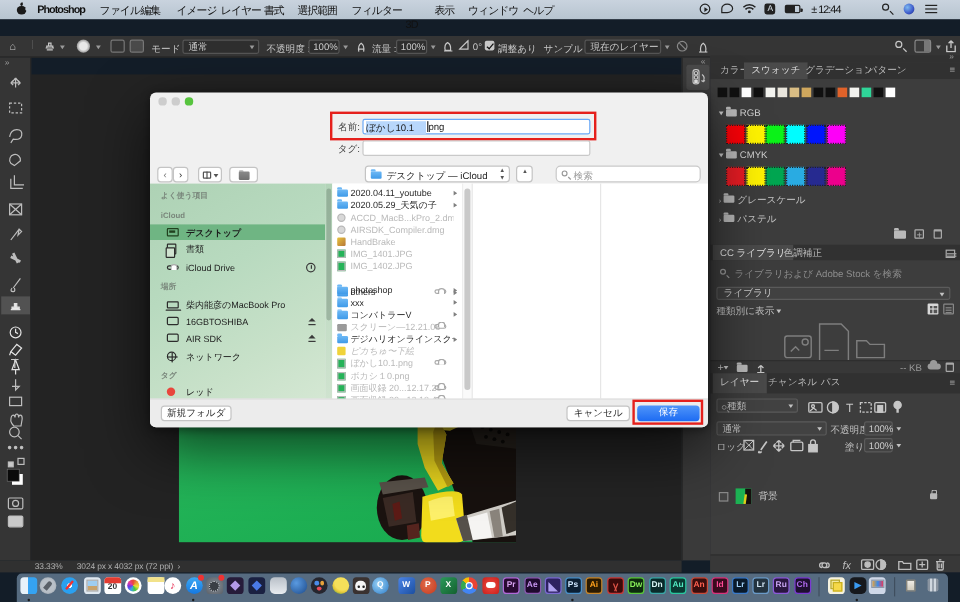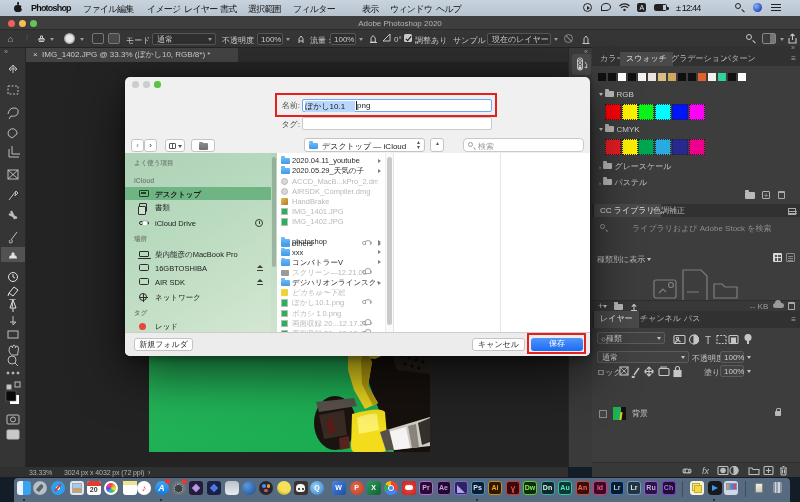--- a/index.html
+++ b/index.html
@@ -109,26 +109,20 @@
       </span>
     <span style="left:676px;">± 12:44</span>
     <span style="left:735px;top:3px;width:6px;height:6px;border:1.4px solid #222;border-radius:50%;">
         <span style="position:absolute;left:5px;top:5.5px;width:3.5px;height:1.4px;background:#222;transform:rotate(45deg);"></span>
       </span>
     <span style="left:753px;top:2.5px;width:9px;height:9px;border-radius:50%;background:radial-gradient(circle at 35% 35%,#7db9f0,#3c58c9 60%,#1b2a78);"></span>
     <span style="left:771px;top:4px;width:10px;height:7px;border-top:1.4px solid #222;border-bottom:1.4px solid #222;">
         <span style="position:absolute;left:0;top:1.6px;width:10px;height:1.4px;background:#222;"></span>
       </span>
   </div>
-  <div id="tbar" class="abs">
-    <div class="tl" style="left:8px;background:#f0605a;"></div>
-    <div class="tl" style="left:19px;background:#f5bf4f;"></div>
-    <div class="tl" style="left:30px;background:#62c554;"></div>
-    <div class="tt">Adobe Photoshop 2020</div>
-  </div>
   <div id="obar" class="abs">
     <span class="it" style="left:8px;top:4px;font-size:9px;">⌂</span>
     <span class="it" style="left:26px;top:2px;color:#555;">|</span>
     <span class="it" style="left:36px;top:4px;width:11px;height:10px;"><svg width="11" height="10" viewBox="0 0 11 10">
           <path d="M2 6 h7 M3 6 v-1.5 h5 v1.5 M4.5 4.5 v-2.5 h2 v2.5 M3 7.5 h5" stroke="#c8c8c8" fill="none" stroke-width="1"></path>
         </svg></span>
       <span class="it cdn" style="left:50px;top:8px;"></span>
     <span class="it" style="left:64px;top:3px;width:11px;height:11px;border-radius:50%;background:radial-gradient(circle,#e8e8e8 0 40%,#9a9a9a 70%,#3a3a3a);"></span>
       <span class="it cdn" style="left:80px;top:8px;"></span>
     <span class="it" style="left:92px;top:3px;width:12px;height:11px;border:1px solid #777;border-radius:2px;"></span>
@@ -166,23 +160,20 @@
         </svg></span>
     <span class="it" style="left:746px;top:4px;width:6px;height:6px;border:1.4px solid #c8c8c8;border-radius:50%;">
         <span style="position:absolute;left:5px;top:5.5px;width:3.5px;height:1.4px;background:#c8c8c8;transform:rotate(45deg);"></span>
       </span>
     <span class="it" style="left:762px;top:3px;width:14px;height:11px;border:1px solid #888;border-radius:2px;background:linear-gradient(90deg,#3a3a3a 0 60%,#777 60%);"></span>
       <span class="it cdn" style="left:780px;top:8px;"></span>
     <span class="it" style="left:788px;top:3px;width:9px;height:11px;"><svg width="9" height="11" viewBox="0 0 9 11">
           <path d="M1 5 v5 h7 v-5 M4.5 7 v-6 M4.5 1 l-2 2 M4.5 1 l2 2" stroke="#c8c8c8" fill="none" stroke-width="1.1"></path>
         </svg></span>
   </div>
-  <div id="tabbar" class="abs">
-      <div id="doctab">×&nbsp; IMG_1402.JPG @ 33.3% (ぼかし10, RGB/8*) *</div>
-    </div>
   <div id="canvas" class="abs">
       <div id="img"><svg width="281" height="112" viewBox="0 0 281 112">
 <defs>
             <linearGradient id="gg" x1="0" y1="0" x2="1" y2="1">
               <stop offset="0" stop-color="#28b85c"></stop>
               <stop offset="1" stop-color="#17a94e"></stop>
             </linearGradient>
           </defs>
 <rect width="281" height="112" fill="url(#gg)"></rect>
 <path d="M225,0 L281,0 L281,112 L245,112 L230,70 L218,38 L222,12 Z" fill="#17110e"></path>
@@ -338,21 +329,22 @@
     <div class="hdr" style="top:158px;height:13px;text-align:center;">
       <span class="tab act" style="left:2px;">CC ライブラリ</span>
       <span class="tab" style="left:55px;">色調補正</span>
       <span style="position:absolute;right:4px;top:4px;width:8px;height:7px;border:1px solid #aaa;">
           <span style="position:absolute;left:0;top:1.5px;width:8px;height:1px;background:#aaa;"></span>
           <span style="position:absolute;left:0;top:3.5px;width:8px;height:1px;background:#aaa;"></span>
         </span>
     </div>
     <div class="abs" style="left:0;top:171px;width:208px;height:94px;background:#3d3d3d;"></div>
     <div class="abs" style="left:8px;top:176px;"><span class="mag"></span></div>
-    <div class="abs" style="left:20px;top:177px;color:#8d8d8d;white-space:nowrap;margin-left:20px;">ライブラリおよび Adobe Stock を検索</div>
+    <div class="abs" style="left:20px;top:177px;color:#8d8d8d;white-space:nowrap;">ライブラリおよび Adobe Stock を検索</div>
+    <div class="pbox" style="left:5px;top:193px;width:195px;height:11px;line-height:10px;padding-left:5px;">ライブラリ<span class="cdn" style="float:right;margin:4px 4px 0 0;border-top-color:#c2c2c2;"></span></div>
     <div class="abs" style="left:5px;top:208px;color:#c2c2c2;">種類別に表示 <span class="cdn" style="border-top-color:#c2c2c2;vertical-align:1px;"></span></div>
     <div class="abs" style="left:181px;top:207px;width:9px;height:9px;background:#d8d8d8;border-radius:1px;">
         <span style="position:absolute;left:1.5px;top:1.5px;width:2.5px;height:2.5px;background:#555;"></span>
         <span style="position:absolute;left:5px;top:1.5px;width:2.5px;height:2.5px;background:#555;"></span>
         <span style="position:absolute;left:1.5px;top:5px;width:2.5px;height:2.5px;background:#555;"></span>
         <span style="position:absolute;left:5px;top:5px;width:2.5px;height:2.5px;background:#555;"></span>
       </div>
     <div class="abs" style="left:194px;top:207px;width:9px;height:9px;border:1px solid #888;border-radius:1px;">
         <span style="position:absolute;left:1px;top:1.5px;width:5px;height:1px;background:#888;"></span>
         <span style="position:absolute;left:1px;top:3.5px;width:5px;height:1px;background:#888;"></span>

